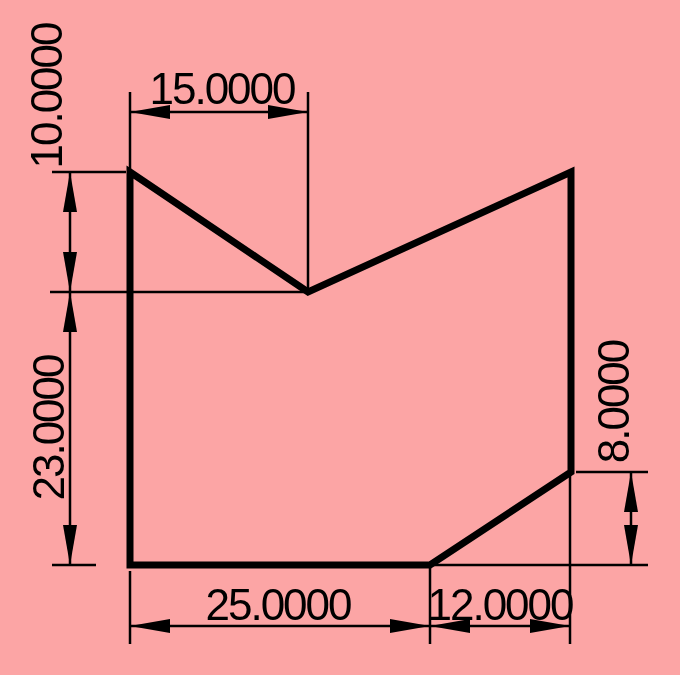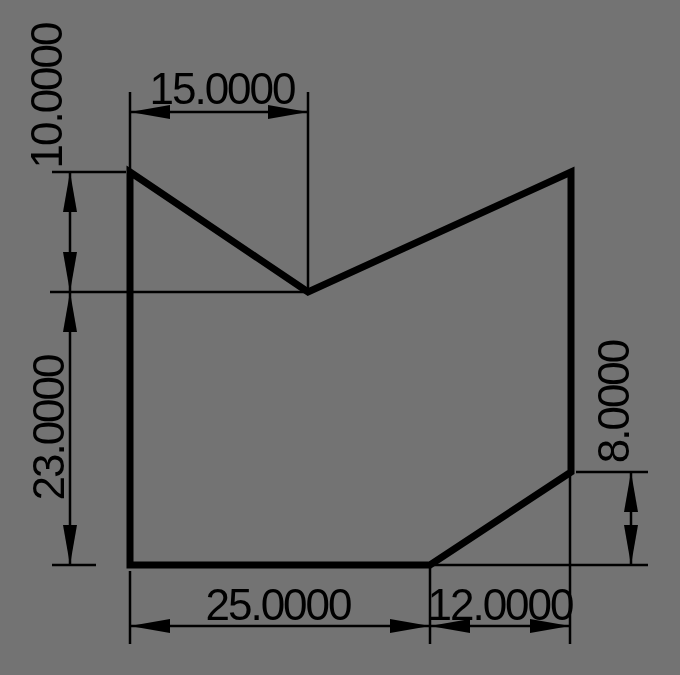--- a/index.html
+++ b/index.html
@@ -4,21 +4,21 @@
 <style>
   html, body {
     margin: 0;
     padding: 0;
     background: #ffffff;
   }
   .canvas {
     position: relative;
     width: 680px;
     height: 675px;
-    background: #737373;
+    background: #fca5a5;
     overflow: hidden;
   }
   svg { display: block; }
   .outline {
     fill: none;
     stroke: #000000;
     stroke-width: 7;
     stroke-linejoin: miter;
     stroke-miterlimit: 6;
   }

